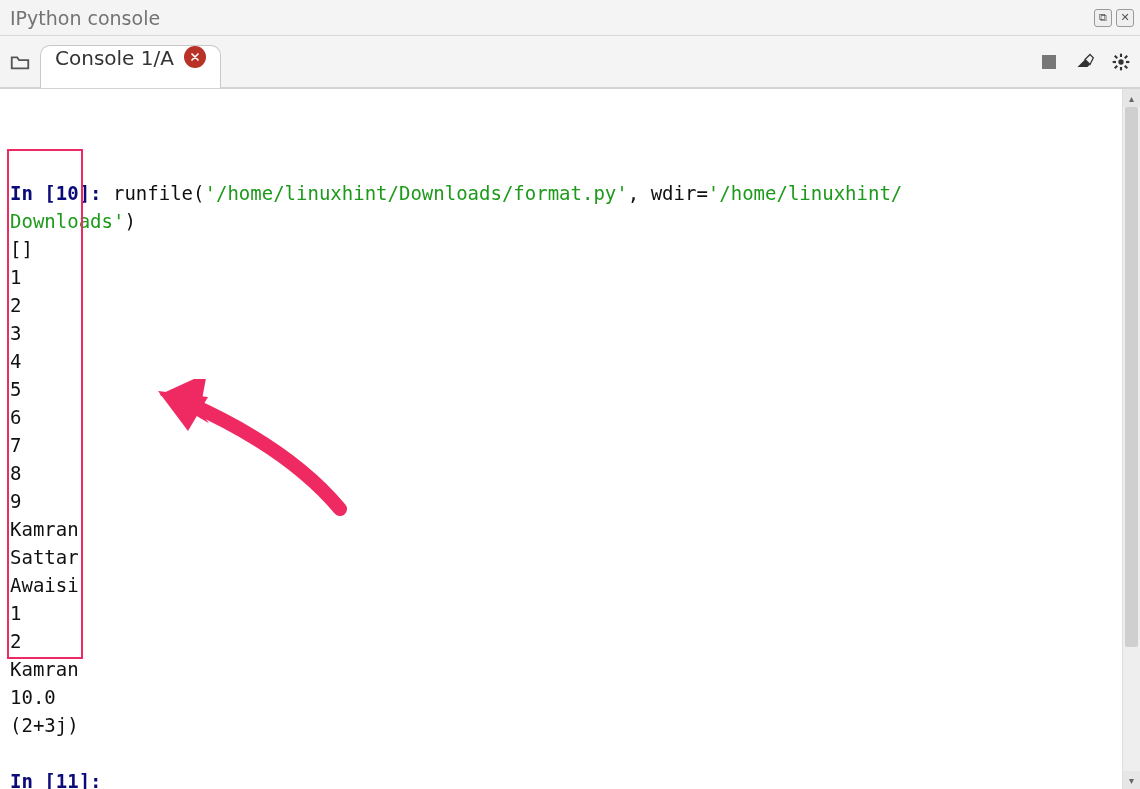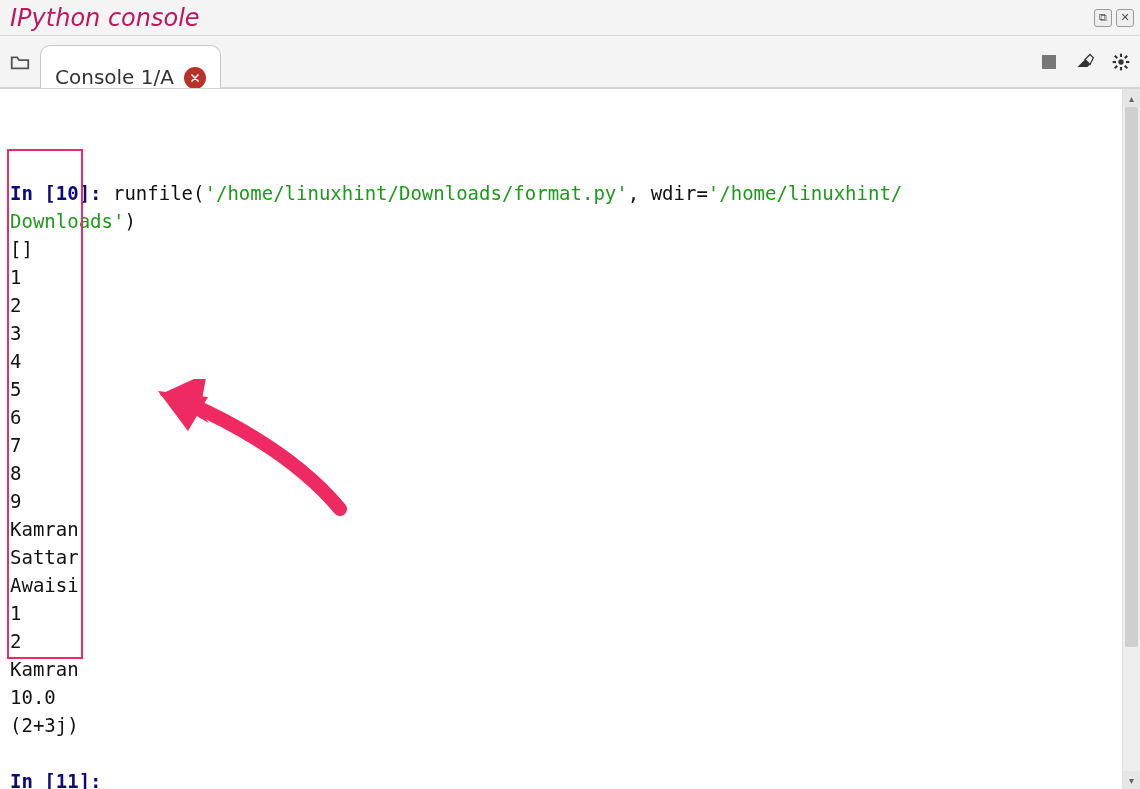--- a/index.html
+++ b/index.html
@@ -21,23 +21,22 @@
   .panel-titlebar {
     height: 36px;
     display: flex;
     align-items: center;
     justify-content: space-between;
     padding: 0 6px 0 10px;
     background: #f4f4f4;
     border-bottom: 1px solid #d9d9d9;
   }
   .panel-title {
-    font-size: 24px;
-    font-style: italic;
-    color: #be185d;
+    font-size: 19px;
+    color: #737373;
   }
   .win-controls {
     display: flex;
     gap: 4px;
   }
   .win-btn {
     width: 18px; height: 18px;
     border: 1px solid #9a9a9a;
     border-radius: 3px;
     display: flex;
@@ -65,21 +64,21 @@
   }
   .tab {
     height: 44px;
     margin-top: 10px;
     background: #fff;
     border: 1px solid #c8c8c8;
     border-bottom: none;
     border-top-left-radius: 10px;
     border-top-right-radius: 10px;
     display: flex;
-    align-items: flex-end;
+    align-items: flex-start;
     padding: 0 14px;
     gap: 10px;
     cursor: pointer;
   }
   .tab-label {
     font-size: 20px;
     color: #333;
   }
   .tab-close {
     width: 22px; height: 22px;

